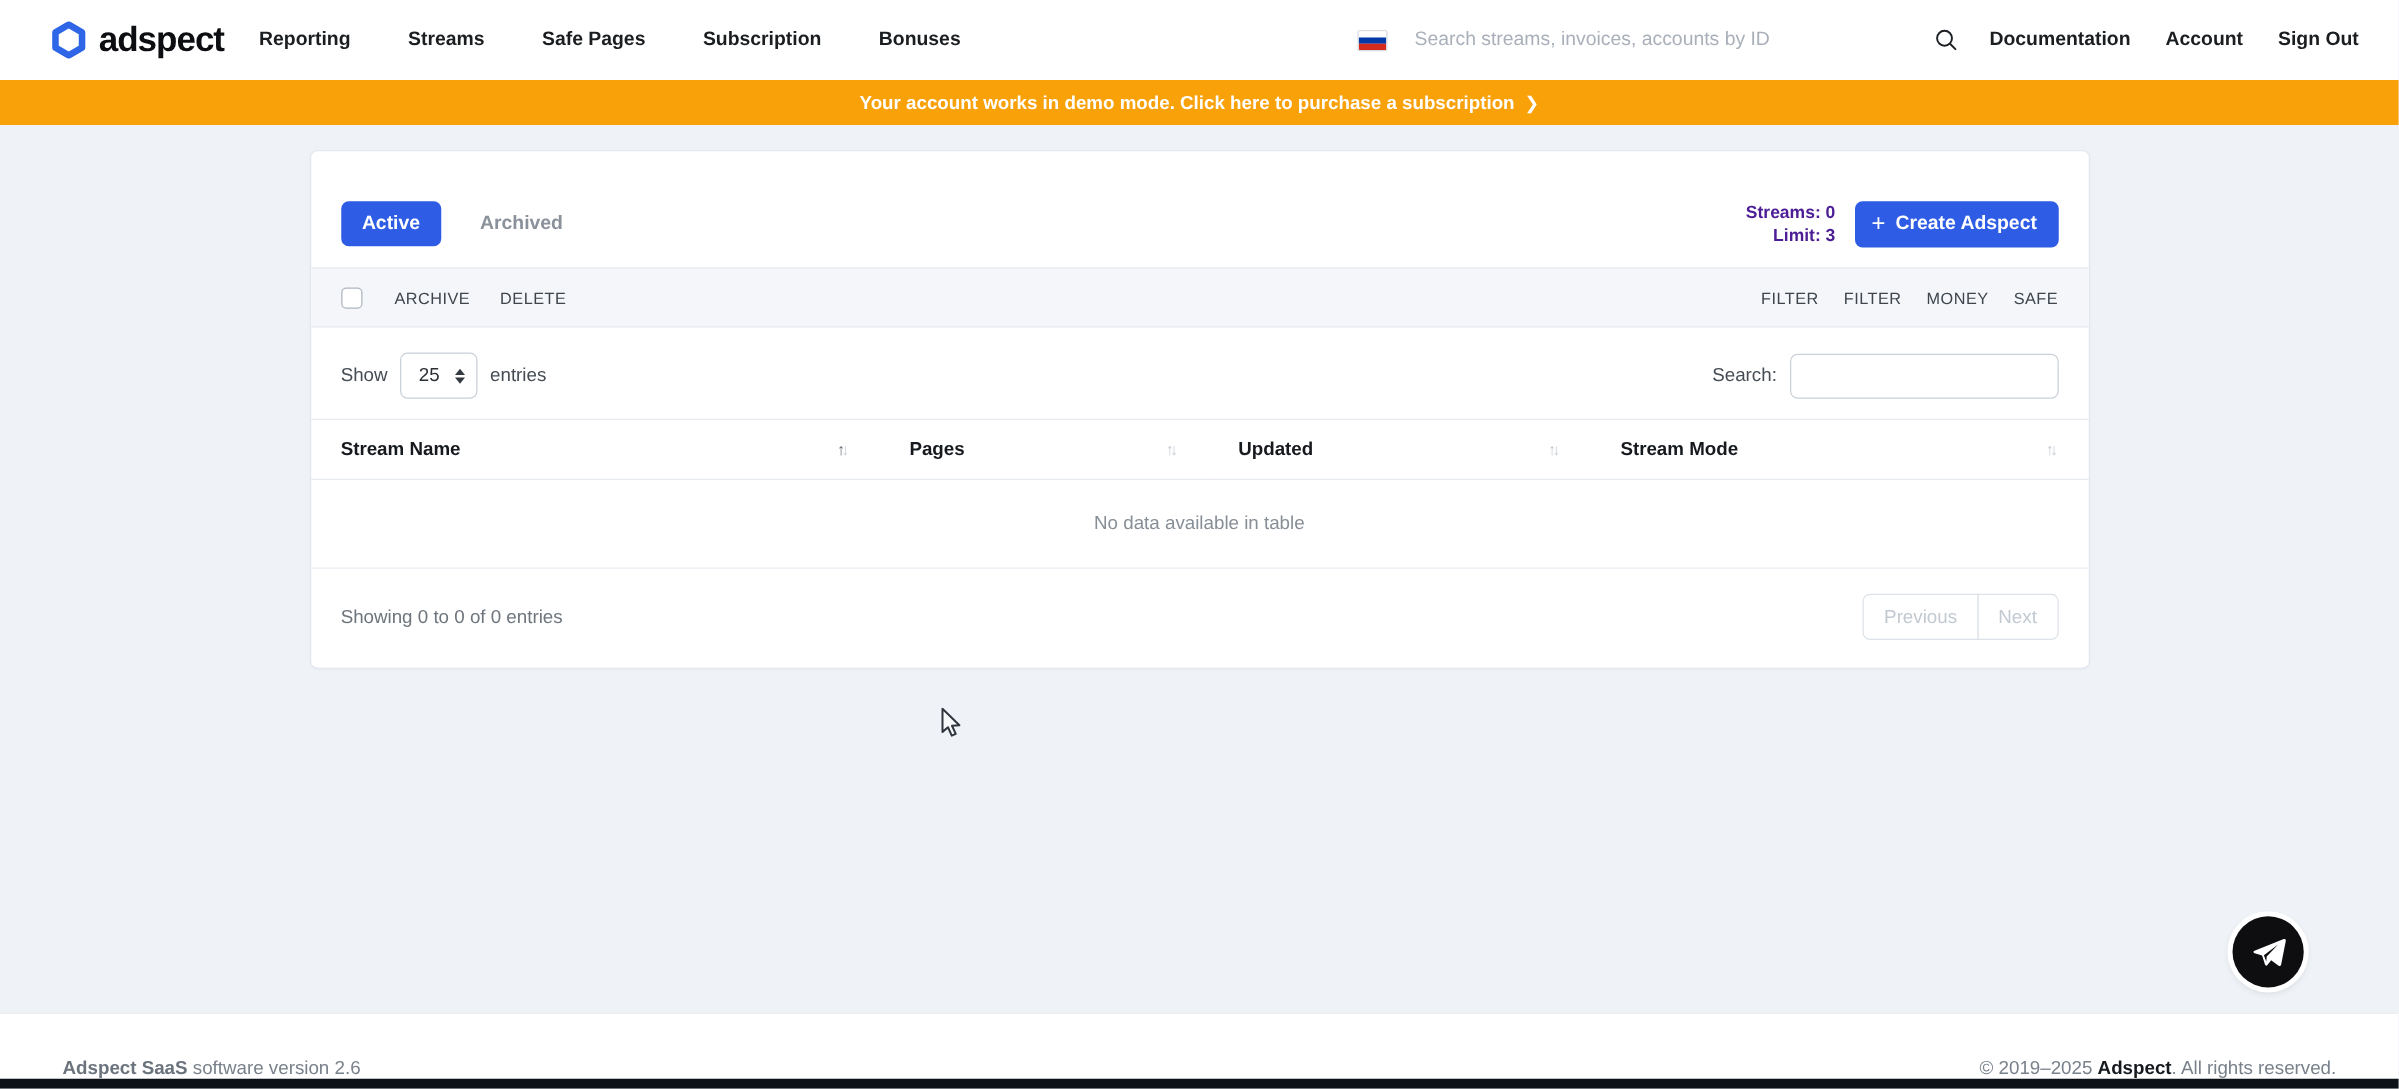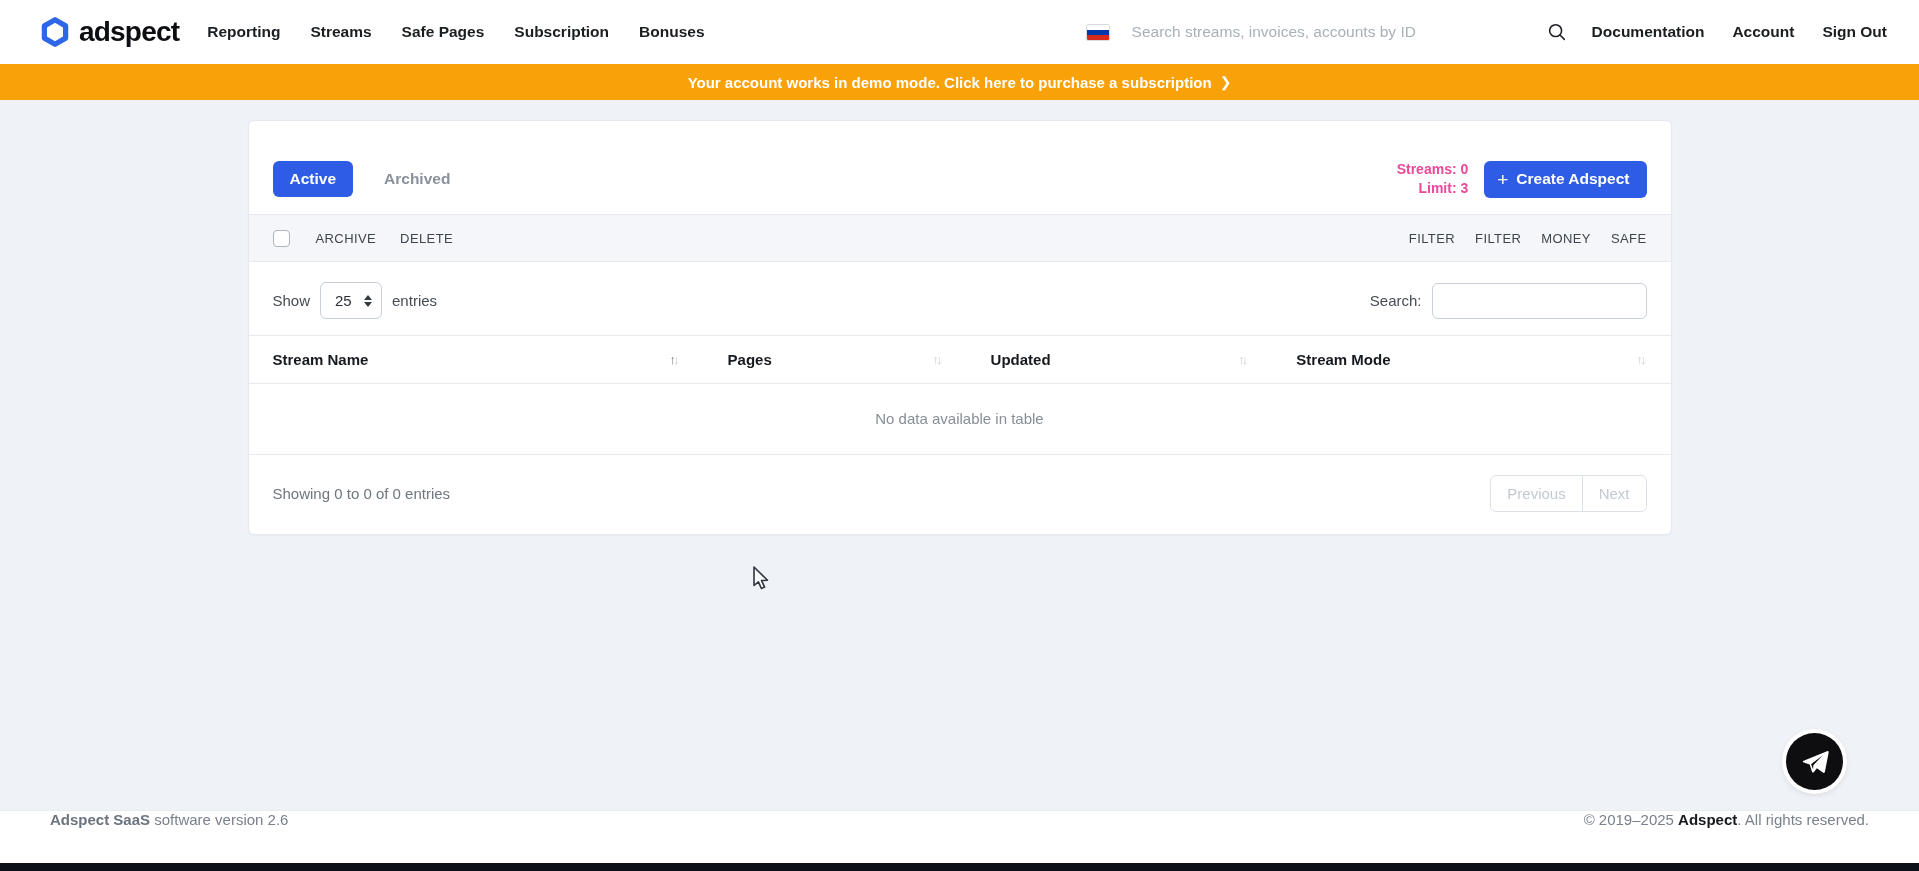--- a/index.html
+++ b/index.html
@@ -4,21 +4,21 @@
 <style>
   * { margin:0; padding:0; box-sizing:border-box; }
   html,body { width:1919px; height:871px; overflow:hidden; }
   body { font-family:"Liberation Sans","DejaVu Sans",sans-serif; background:#eff2f7; }
   .page { width:1919px; height:871px; display:flex; flex-direction:column; position:relative; }
 
   
   .navbar { height:64px; background:#ffffff; display:flex; align-items:center; padding:0 32px 0 40px; flex:0 0 auto; }
   .brand { display:flex; align-items:center; gap:9px; margin-right:28px; cursor:pointer; }
   .brand-text { font-size:28px; font-weight:800; letter-spacing:-0.8px; color:#0c0e11; }
-  .nav-links { display:flex; align-items:center; gap:30px; }
+  .nav-links { display:flex; align-items:center; gap:46px; }
   .nav-link { font-size:15.5px; font-weight:600; color:#1b1e21; cursor:pointer; white-space:nowrap; }
   .nav-spacer { flex:1; }
   .flag { width:24px; height:17px; border:1px solid #d8dce1; border-radius:2px; overflow:hidden; display:flex; flex-direction:column; margin-right:22px; cursor:pointer; flex:0 0 auto; }
   .flag div { flex:1; }
   .nav-search-input { border:none; outline:none; background:transparent; font-size:15.5px; color:#343a40; width:408px; font-family:inherit; }
   .nav-search-input::placeholder { color:#a9b0b9; }
   .search-btn { background:none; border:none; cursor:pointer; padding:6px; margin-right:18px; display:flex; align-items:center; }
   .nav-right { display:flex; align-items:center; gap:28px; }
 
   
@@ -29,21 +29,21 @@
   
   .main { flex:1 1 auto; position:relative; }
   .card { width:1424px; margin:20px auto 0; background:#ffffff; border:1px solid #e5e9ef; border-radius:6px; box-shadow:0 1px 2px rgba(20,30,50,.04); }
 
   .card-header { display:flex; align-items:center; padding:16px 24px;margin-top:23px; }
   .tab-btn { font-size:15.5px; font-weight:600; border-radius:6px; padding:9px 17px; cursor:pointer; border:none; font-family:inherit; }
   .tab-active { background:#2e5ce5; color:#ffffff; }
   .tab-inactive { background:transparent; color:#8a919b; margin-left:14px; }
   .header-spacer { flex:1; }
   .quota { text-align:right; margin-right:16px; line-height:19px; }
-  .quota div { color:#ec4899; font-size:14px; font-weight:700; }
+  .quota div { color:#4c1d95; font-size:14px; font-weight:700; }
   .create-btn { background:#2e5ce5; color:#fff; border:none; border-radius:6px; font-size:15.5px; font-weight:600; padding:9px 17px 9px 13px; display:flex; align-items:center; gap:8px; cursor:pointer; font-family:inherit; }
   .plus-glyph { font-size:19px; font-weight:400; line-height:1; }
 
   .card-toolbar { height:48px; background:#f4f6f9; border-top:1px solid #e6eaef; border-bottom:1px solid #e6eaef; display:flex; align-items:center; padding:0 24px; }
   .toolbar-check { appearance:none; width:17px; height:17px; border:1.5px solid #aeb5be; border-radius:4px; background:#fff; margin-right:26px; cursor:pointer; }
   .toolbar-actions { display:flex; gap:24px; }
   .toolbar-label { font-size:13px; letter-spacing:0.4px; color:#3e454d; cursor:pointer; font-weight:500; }
   .toolbar-spacer { flex:1; }
   .toolbar-toggles { display:flex; gap:20px; }
 
@@ -70,21 +70,21 @@
   .pagination { display:flex; }
   .page-btn { background:#fff; border:1px solid #dde2e8; color:#c2c9d1; font-size:15px; padding:9px 16px; cursor:default; font-family:inherit; }
   .page-btn.prev { border-radius:6px 0 0 6px; }
   .page-btn.next { border-radius:0 6px 6px 0; margin-left:-1px; }
 
   
   .telegram-fab { position:absolute; left:1786px; top:733px; width:57px; height:57px; border-radius:50%; background:#0e0e10; box-shadow:0 0 0 4px #ffffff, 0 2px 8px rgba(0,0,0,.25); display:flex; align-items:center; justify-content:center; cursor:pointer; }
   .cursor { position:absolute; left:752px; top:566px; pointer-events:none; }
 
   
-  .footer { height:53px; background:#ffffff; border-top:1px solid #e8ebf0; display:flex; align-items:flex-start; justify-content:space-between; padding:0 50px; flex:0 0 auto;gap:41px; }
+  .footer { height:53px; background:#ffffff; border-top:1px solid #e8ebf0; display:flex; align-items:flex-end; justify-content:space-between; padding:0 50px; flex:0 0 auto;gap:41px; }
   .footer span { font-size:15px; color:#79818b; }
   .footer .bold-gray { font-weight:700; color:#6b737d; }
   .footer .bold-dark { font-weight:700; color:#16191d; }
   .bottom-strip { height:8px; background:#0c1017; flex:0 0 auto; }
 </style>
 </head>
 <body>
 
 <div class="page">
 

